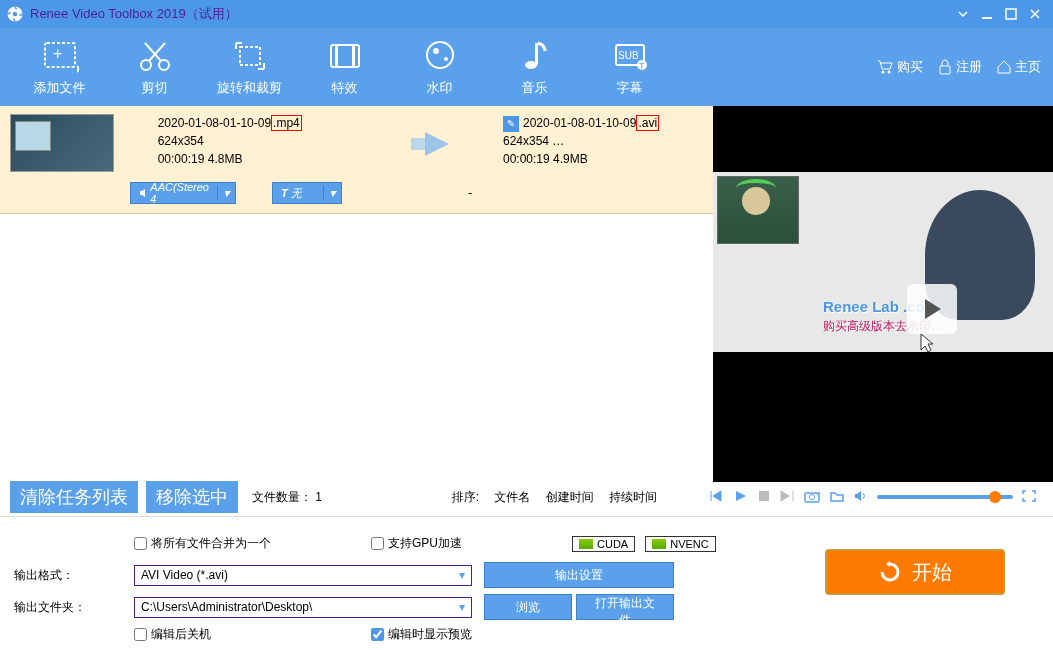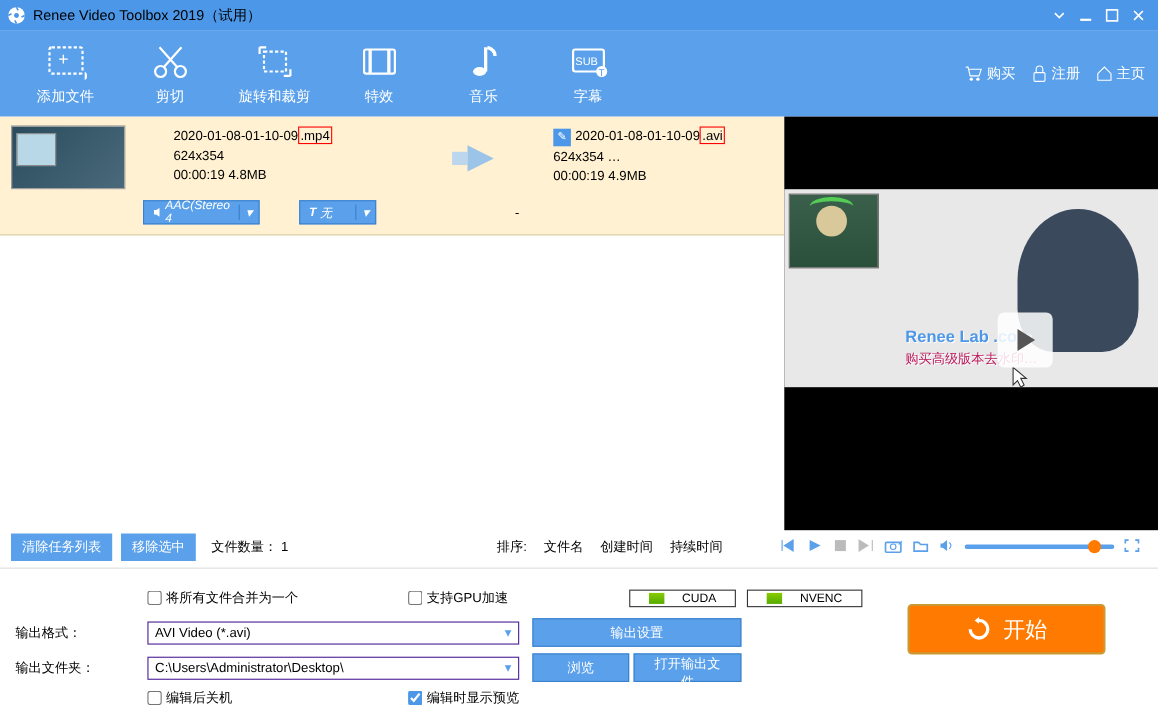--- a/index.html
+++ b/index.html
@@ -1,17 +1,17 @@
 <!DOCTYPE html>
 <html><head>
 <meta charset="utf-8">
 <style>
 * { box-sizing: border-box; margin: 0; padding: 0; }
 body { font-family: "Microsoft YaHei", sans-serif; font-size: 12px; background: #fff; width: 1053px; height: 650px; overflow: hidden; }
-.titlebar { background: #4d97e8; height: 28px; display: flex; align-items: center; padding: 0 6px; color: #000000; }
+.titlebar { background: #4d97e8; height: 28px; display: flex; align-items: center; padding: 0 6px; color: #4c1d95; }
 .titlebar .logo { width: 18px; height: 18px; margin-right: 6px; }
 .titlebar .title { flex: 1; font-size: 13px; }
 .titlebar .win-btn { width: 24px; height: 24px; display: flex; align-items: center; justify-content: center; cursor: pointer; }
 .toolbar { background: #5aa0ea; height: 78px; display: flex; align-items: center; padding: 0 12px; color: #fff; }
 .toolbar .tb-item { width: 95px; display: flex; flex-direction: column; align-items: center; cursor: pointer; }
 .toolbar .tb-item .ic { width: 38px; height: 38px; display: flex; align-items: center; justify-content: center; }
 .toolbar .tb-item .lbl { margin-top: 4px; font-size: 13px; }
 .toolbar .spacer { flex: 1; }
 .toolbar .right-link { display: flex; align-items: center; margin-left: 14px; cursor: pointer; font-size: 13px; }
 .toolbar .right-link svg { margin-right: 3px; }
@@ -38,35 +38,35 @@
 .preview-img .pip { position: absolute; left: 4px; top: 4px; width: 82px; height: 68px; background: linear-gradient(#3a5f4a,#2a4f3a); border:1px solid #666; }
 .preview-img .pip::after { content:""; position:absolute; left:24px; top:10px; width:28px; height:28px; border-radius:50%; background:#d8c89a; }
 .preview-img .pip .hp { position:absolute; left:18px; top:2px; width:40px; height:18px; border-top:4px solid #5c5; border-radius:50% 50% 0 0; }
 .preview-img .cartoon { position:absolute; right:18px; top:18px; width:110px; height:130px; background:#3a4a5c; border-radius:50% 50% 30% 30%; }
 .preview-img .wm { position:absolute; left:110px; top:126px; color:#4d97e8; font-size:15px; font-weight:bold; text-shadow:1px 1px 0 #fff; }
 .preview-img .wm2 { position:absolute; left:110px; top:146px; color:#be185d; font-size:12px; text-shadow:1px 1px 0 #fff; }
 .preview-img .cursor { position:absolute; left:206px; top:160px; }
 .play-btn { position: absolute; right: 96px; top: 178px; width: 50px; height: 50px; background: rgba(255,255,255,0.85); border-radius: 6px; display: flex; align-items: center; justify-content: center; cursor: pointer; }
 .controls { height: 30px; display: flex; align-items: center; padding: 0 10px; }
 .controls .left { display: flex; align-items: center; }
-.ctrl-btn { background: #5aa0ea; color: #fff; padding: 4px 10px; border: none; margin-right: 8px; cursor: pointer; font-size: 12px; }
+.ctrl-btn { background: #5aa0ea; color: #fff; padding: 4px 10px; border: none; margin-right: 8px; cursor: pointer; font-size: 18px; }
 .controls .info { margin-left: 6px; font-size: 12px; }
 .controls .sort { margin-left: auto; margin-right: 40px; font-size: 12px; }
 .controls .sort span { margin: 0 6px; cursor: pointer; }
 .player-ctrl { width: 340px; display: flex; align-items: center; padding: 0 6px; gap: 8px; }
 .player-ctrl .pc { cursor: pointer; color: #5aa0ea; }
 .player-ctrl .vol-track { flex: 1; height: 4px; background: #5aa0ea; position: relative; border-radius: 2px; }
 .player-ctrl .vol-track .knob { position: absolute; right: 12px; top: -4px; width: 12px; height: 12px; background: #ff7a00; border-radius: 50%; }
 .hr { height: 1px; background: #ddd; margin: 4px 0; }
 .settings { padding: 6px 14px; }
 .settings .s-row { display: flex; align-items: center; margin: 6px 0; }
 .settings .checks { display: flex; align-items: center; margin: 8px 0 10px 120px; }
 .chk { display: flex; align-items: center; margin-right: 100px; }
 .chk input { margin-right: 4px; }
-.badge { border: 1px solid #333; padding: 1px 17px; margin-left: 10px; display: flex; align-items: center; font-size: 11px; gap: 12px; }
+.badge { border: 1px solid #333; padding: 1px 6px; margin-left: 10px; display: flex; align-items: center; font-size: 11px; }
 .badge .sw { width: 14px; height: 10px; background: linear-gradient(#8c0,#5a0); margin-right: 4px; }
 .settings .s-label { width: 120px; font-size: 12px; }
 .select { flex: 0 0 338px; height: 21px; border: 1px solid #4c1d95; display: flex; align-items: center; padding: 0 6px; cursor: pointer; background: #fff; }
 .select .sel-arrow { margin-left: auto; color: #5aa0ea; }
 .blue-btn { background: #5aa0ea; color: #fff; border: 1px solid #3a80cc; height: 26px; padding: 0 16px; margin-left: 12px; cursor: pointer; font-size: 12px; }
 .start-btn { position: absolute; right: 48px; bottom: 54px; width: 180px; height: 46px; background: #ff7a00; border: 2px solid #c93; color: #fff; font-size: 20px; cursor: pointer; display: flex; align-items: center; justify-content: center; border-radius: 4px; }
 .start-btn svg { margin-right: 10px; }
 .footer-checks { display: flex; align-items: center; margin-left: 120px; margin-top: 6px; }
 .footer-checks .chk { margin-right: 160px; }
 .footer-checks .chk.checked input { accent-color: #4d97e8; }
@@ -139,20 +139,30 @@
           <rect x="4" y="6" width="28" height="22" rx="2" fill="none" stroke="#fff" stroke-width="2"></rect>
           <rect x="8" y="6" width="3" height="22" fill="#fff"></rect>
           <rect x="25" y="6" width="3" height="22" fill="#fff"></rect>
         </svg>
       </div>
     <div class="lbl">特效</div>
   </div>
   <div class="tb-item">
     <div class="ic">
         <svg width="36" height="34">
+          <circle cx="18" cy="16" r="13" fill="none" stroke="#fff" stroke-width="2"></circle>
+          <circle cx="14" cy="12" r="3" fill="#fff"></circle>
+          <circle cx="24" cy="20" r="2" fill="#fff"></circle>
+        </svg>
+      </div>
+    <div class="lbl">水印</div>
+  </div>
+  <div class="tb-item">
+    <div class="ic">
+        <svg width="36" height="34">
           <ellipse cx="14" cy="26" rx="6" ry="4" fill="#fff"></ellipse>
           <rect x="18" y="4" width="3" height="22" fill="#fff"></rect>
           <path d="M21 4 Q28 6 28 12" stroke="#fff" stroke-width="3" fill="none"></path>
         </svg>
       </div>
     <div class="lbl">音乐</div>
   </div>
   <div class="tb-item">
     <div class="ic">
         <svg width="36" height="34">

